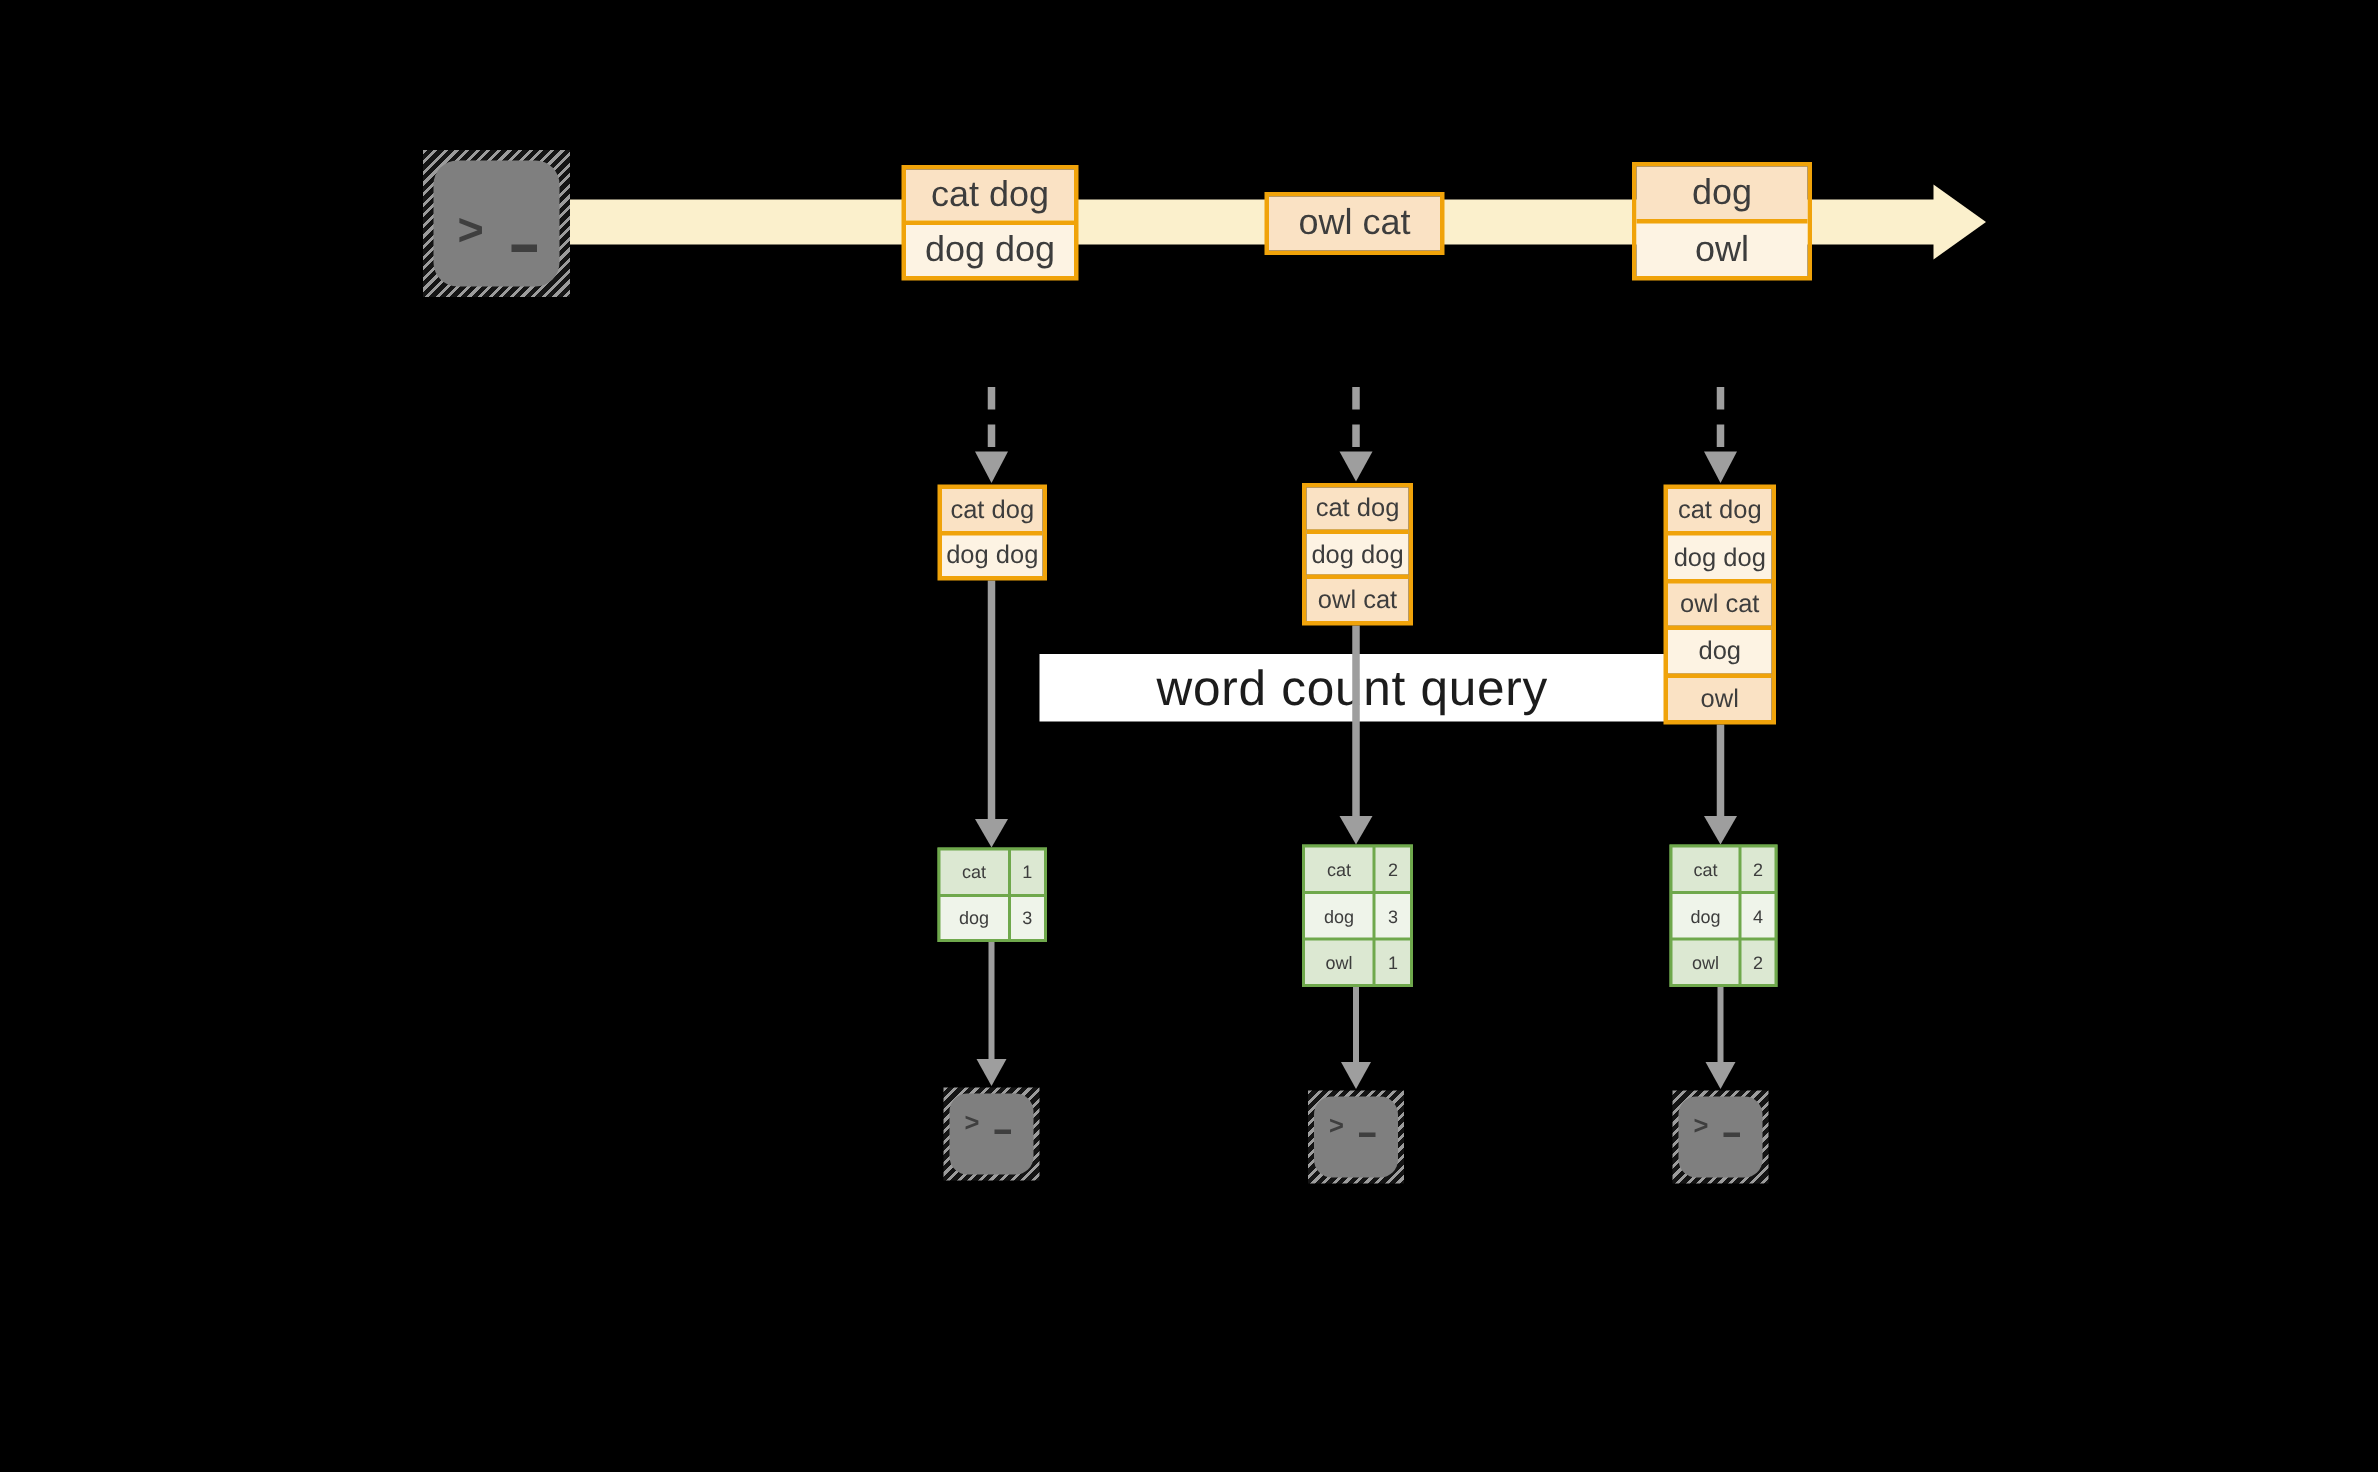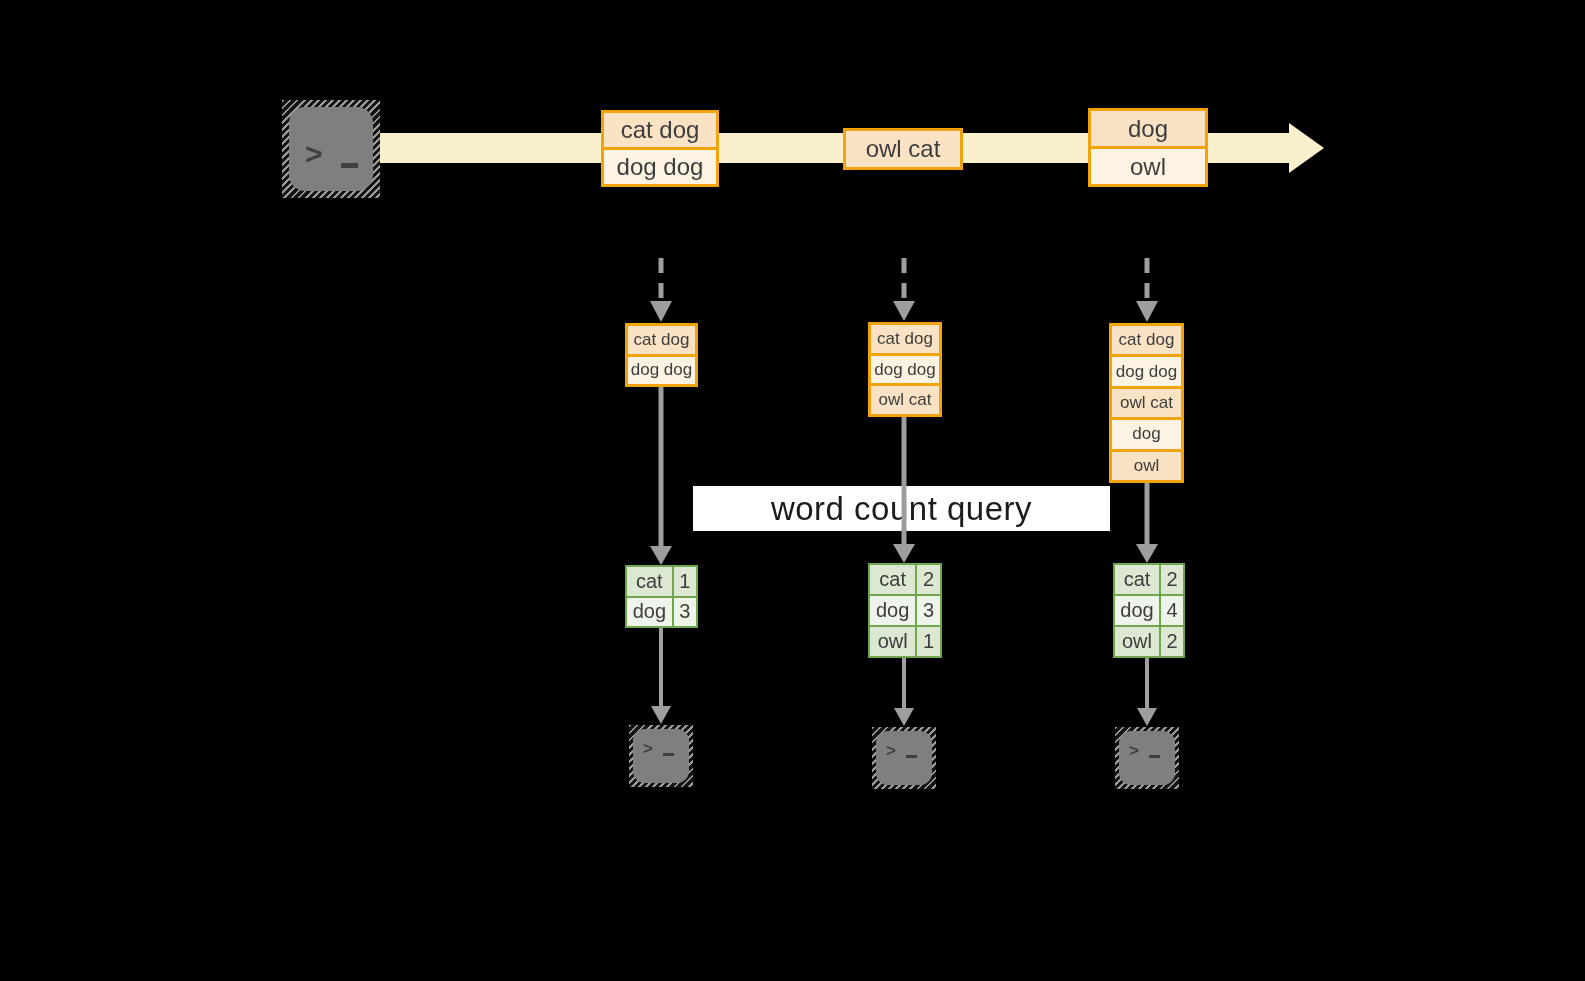--- a/index.html
+++ b/index.html
@@ -40,35 +40,35 @@
   #event-a{left:601px;top:110px;width:118px;height:77px;}
   #event-b{left:843px;top:128px;width:120px;height:42px;}
   #event-c{left:1088px;top:108px;width:120px;height:79px;}
 
   #buffer-1{left:625px;top:323px;width:73px;height:64px;}
   #buffer-2{left:868px;top:322px;width:74px;height:95px;}
   #buffer-3{left:1109px;top:323px;width:75px;height:160px;}
 
   
   .query-banner{
-    position:absolute;left:693px;top:486px;width:417px;height:45px;
+    position:absolute;left:693px;top:436px;width:417px;height:45px;
     background:var(--banner-bg);color:var(--banner-text);z-index:1;
     display:flex;align-items:center;justify-content:center;
     font-size:33px;font-weight:400;letter-spacing:0.5px;
   }
 
   
   .result-table{
     position:absolute;display:grid;grid-template-columns:2fr 1fr;
     border:2px solid var(--green-border);background:var(--green-border);
     gap:2px;z-index:3;
   }
   .result-cell{
     display:flex;align-items:center;justify-content:center;
-    font-size:20px;color:var(--box-text);
+    font-size:12px;color:var(--box-text);
   }
   .result-table .result-cell:nth-child(4n+1),
   .result-table .result-cell:nth-child(4n+2){background:var(--green-cell-dark);}
   .result-table .result-cell:nth-child(4n+3),
   .result-table .result-cell:nth-child(4n+4){background:var(--green-cell-light);}
 
   #table-1{left:625px;top:565px;width:73px;height:63px;}
   #table-2{left:868px;top:563px;width:74px;height:95px;}
   #table-3{left:1113px;top:563px;width:72px;height:95px;}
 

